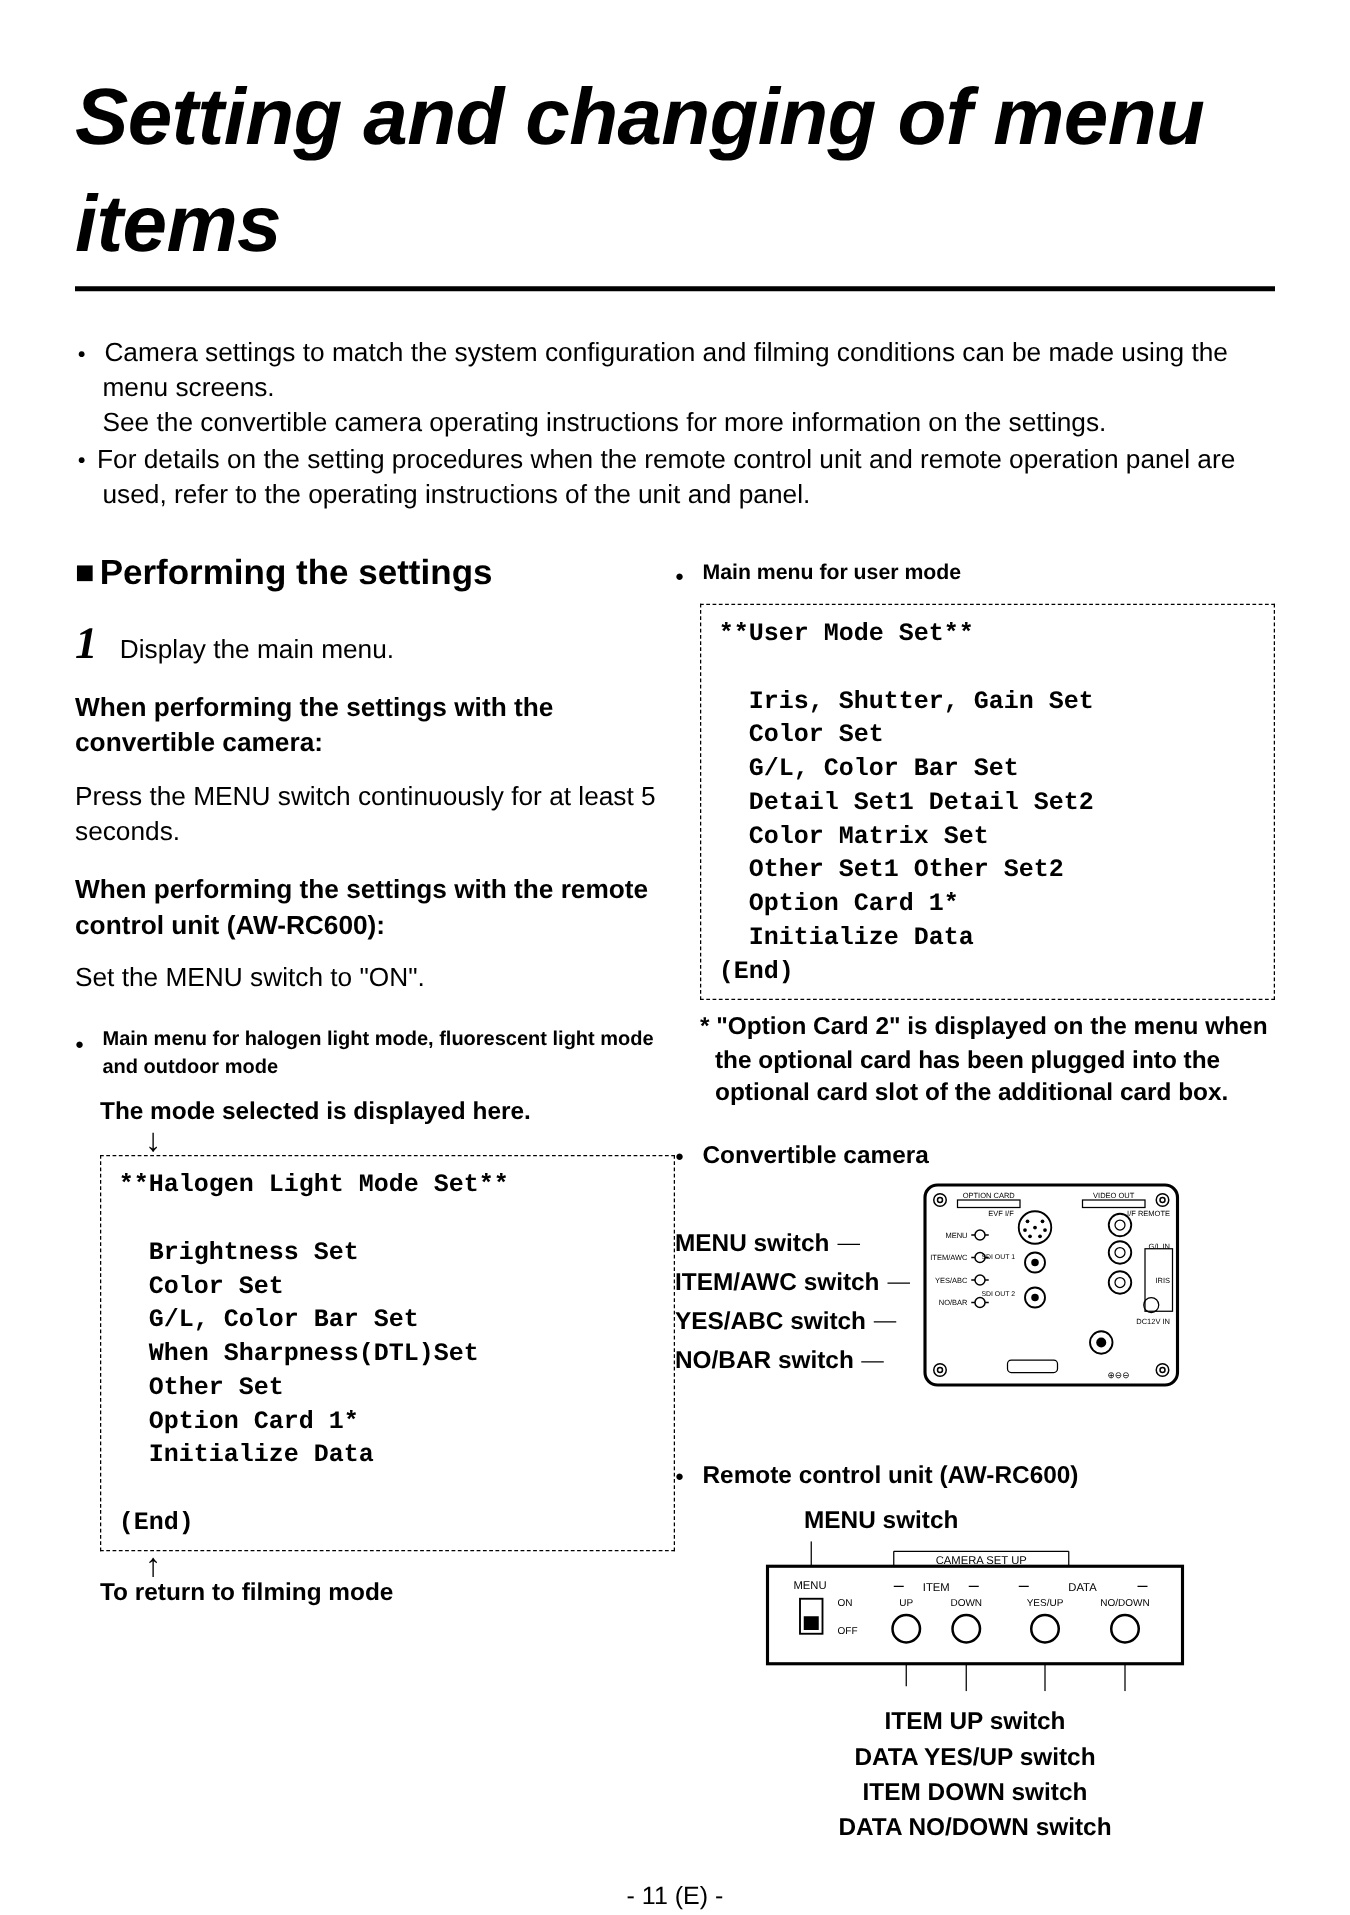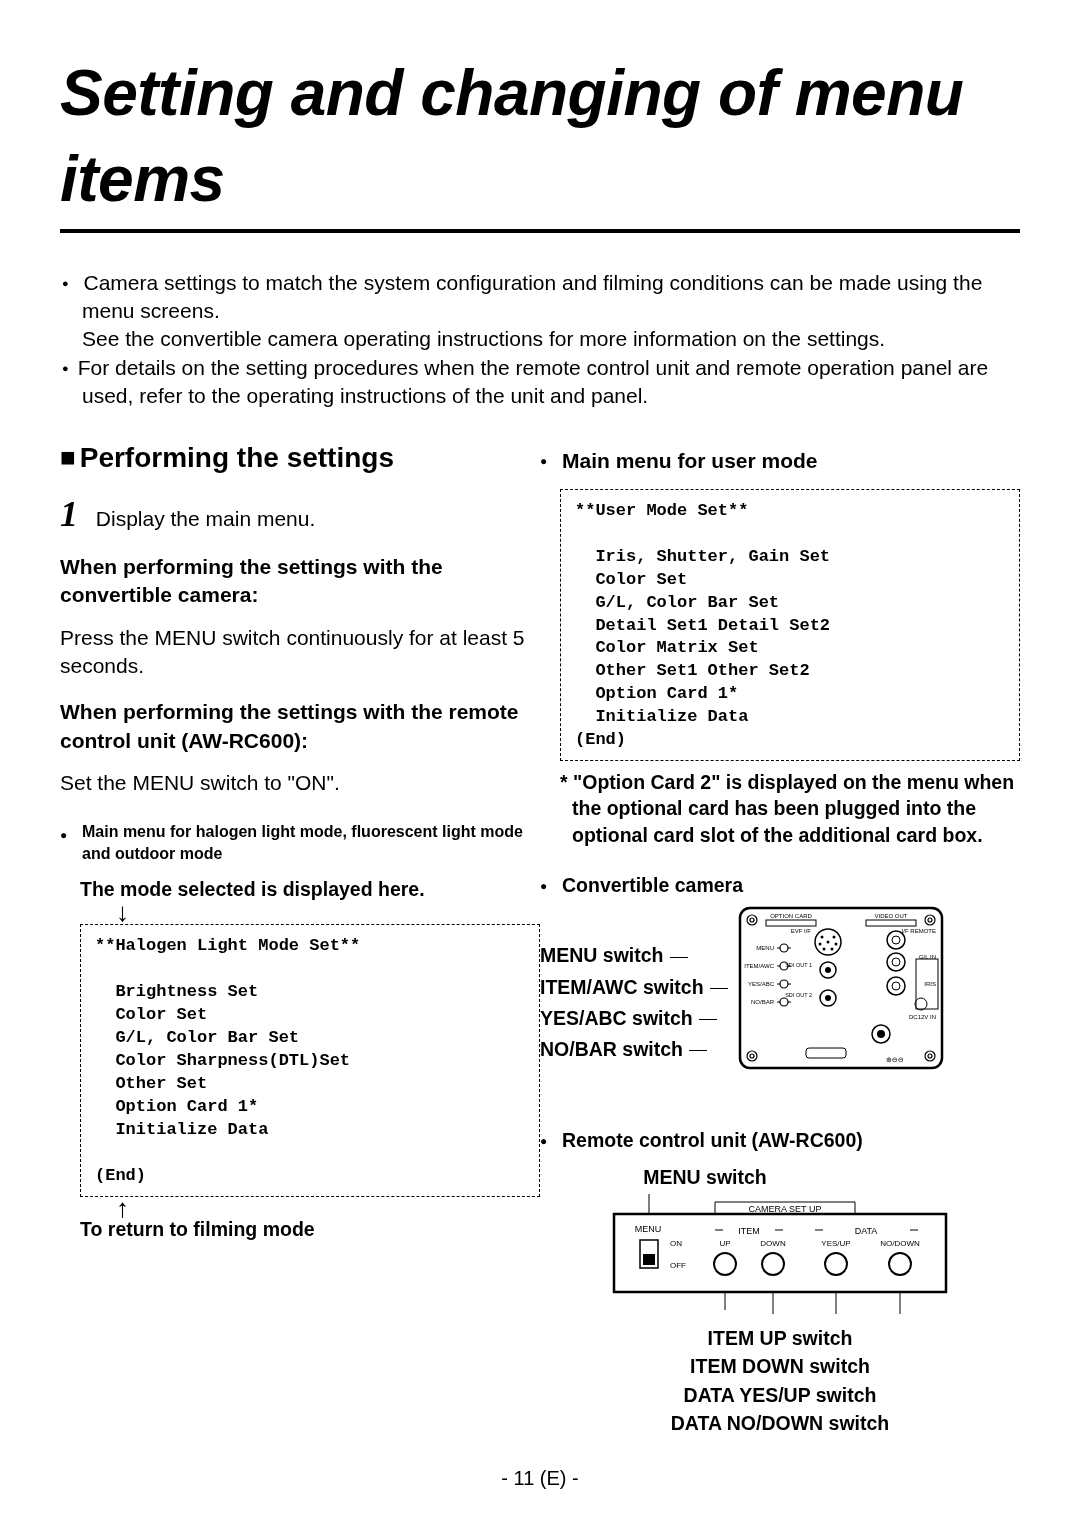--- a/index.html
+++ b/index.html
@@ -58,21 +58,21 @@
   .group { margin: 0 0 14px 0; }
   .bullet-line { position: relative; padding-left: 22px; }
   .bullet-line::before {
     content: "●"; position: absolute; left: 0; top: 0;
     font-size: 12px; line-height: 28px;
   }
   .menu-box {
     border: 1.5px dashed #000;
     padding: 10px 14px 8px 14px;
     font-family: "Courier New", monospace;
-    font-size: 17px;
+    font-size: 20px;
     font-weight: bold;
     line-height: 1.35;
     white-space: pre;
     margin: 0 0 4px 0;
   }
   .arrow-down, .arrow-up {
     font-size: 26px; line-height: 0.6;
     margin-left: 56px;
   }
   .arrow-down { margin-bottom: 4px; }
@@ -125,33 +125,33 @@
     <div class="bullet-line bold" style="margin-top:24px; font-size:16px;">Main menu for halogen light mode, fluorescent light mode and outdoor mode</div>
 
     <div class="bold" style="margin:12px 0 2px 20px; font-size:19.5px;">The mode selected is displayed here.</div>
     <div class="arrow-down">↓</div>
 
     <div class="menu-box" style="margin-left:20px;"><span>**Halogen Light Mode Set**</span>
 
 <span>  Brightness Set</span>
 <span>  Color Set</span>
 <span>  G/L, Color Bar Set</span>
-<span>  Color Sharpness(DTL)Set</span>
+<span>  When Sharpness(DTL)Set</span>
 <span>  Other Set</span>
 <span>  Option Card 1*</span>
 <span>  Initialize Data</span>
 
 <span>(End)</span></div>
     <div class="arrow-up">↑</div>
 
     <div class="bold small" style="margin-left:20px;">To return to filming mode</div>
   </div>
 
   <div class="col">
-    <div class="bullet-line bold" style="font-size:21px; margin-top:8px;">Main menu for user mode</div>
+    <div class="bullet-line bold" style="font-size:17px; margin-top:8px;">Main menu for user mode</div>
 
     <div class="menu-box" style="margin:14px 0 0 20px;"><span>**User Mode Set**</span>
 
 <span>  Iris, Shutter, Gain Set</span>
 <span>  Color Set</span>
 <span>  G/L, Color Bar Set</span>
 <span>  Detail Set1 Detail Set2</span>
 <span>  Color Matrix Set</span>
 <span>  Other Set1 Other Set2</span>
 <span>  Option Card 1*</span>
@@ -280,20 +280,20 @@
       <circle cx="290" cy="70" r="11" fill="none" stroke="#000" stroke-width="2"></circle>
 
       <line x1="115" y1="98" x2="115" y2="116" stroke="#000"></line>
       <line x1="163" y1="98" x2="163" y2="120" stroke="#000"></line>
       <line x1="226" y1="98" x2="226" y2="120" stroke="#000"></line>
       <line x1="290" y1="98" x2="290" y2="120" stroke="#000"></line>
     </svg>
 
     <div class="rc-bottom-labels">
       <div>ITEM UP switch</div>
+      <div>DATA YES/UP switch</div>
       <div>ITEM DOWN switch</div>
-      <div>DATA YES/UP switch</div>
       <div>DATA NO/DOWN switch</div>
     </div>
   </div>
 </div>
 
 <div class="pagenum">- 11 (E) -</div>
 
 </body></html>

